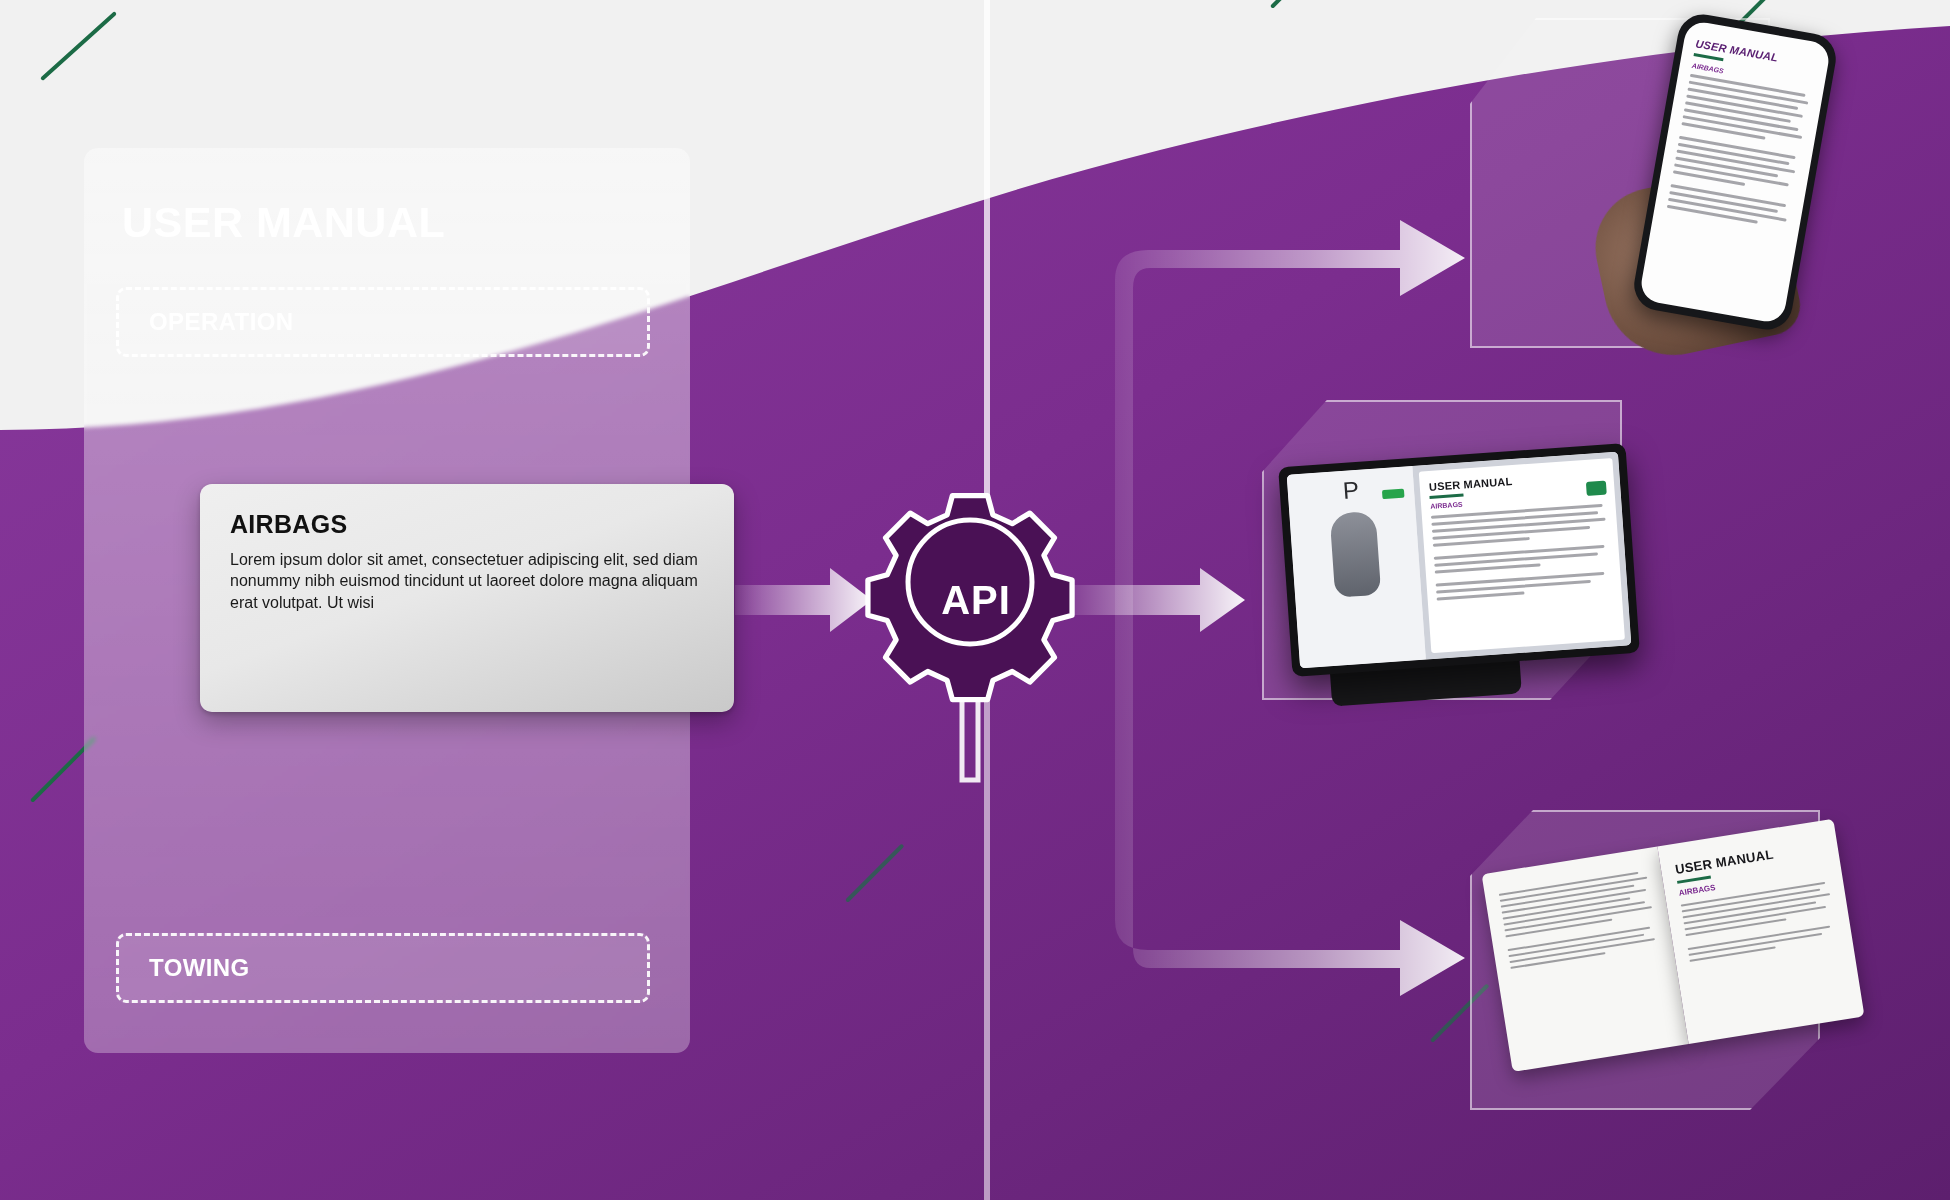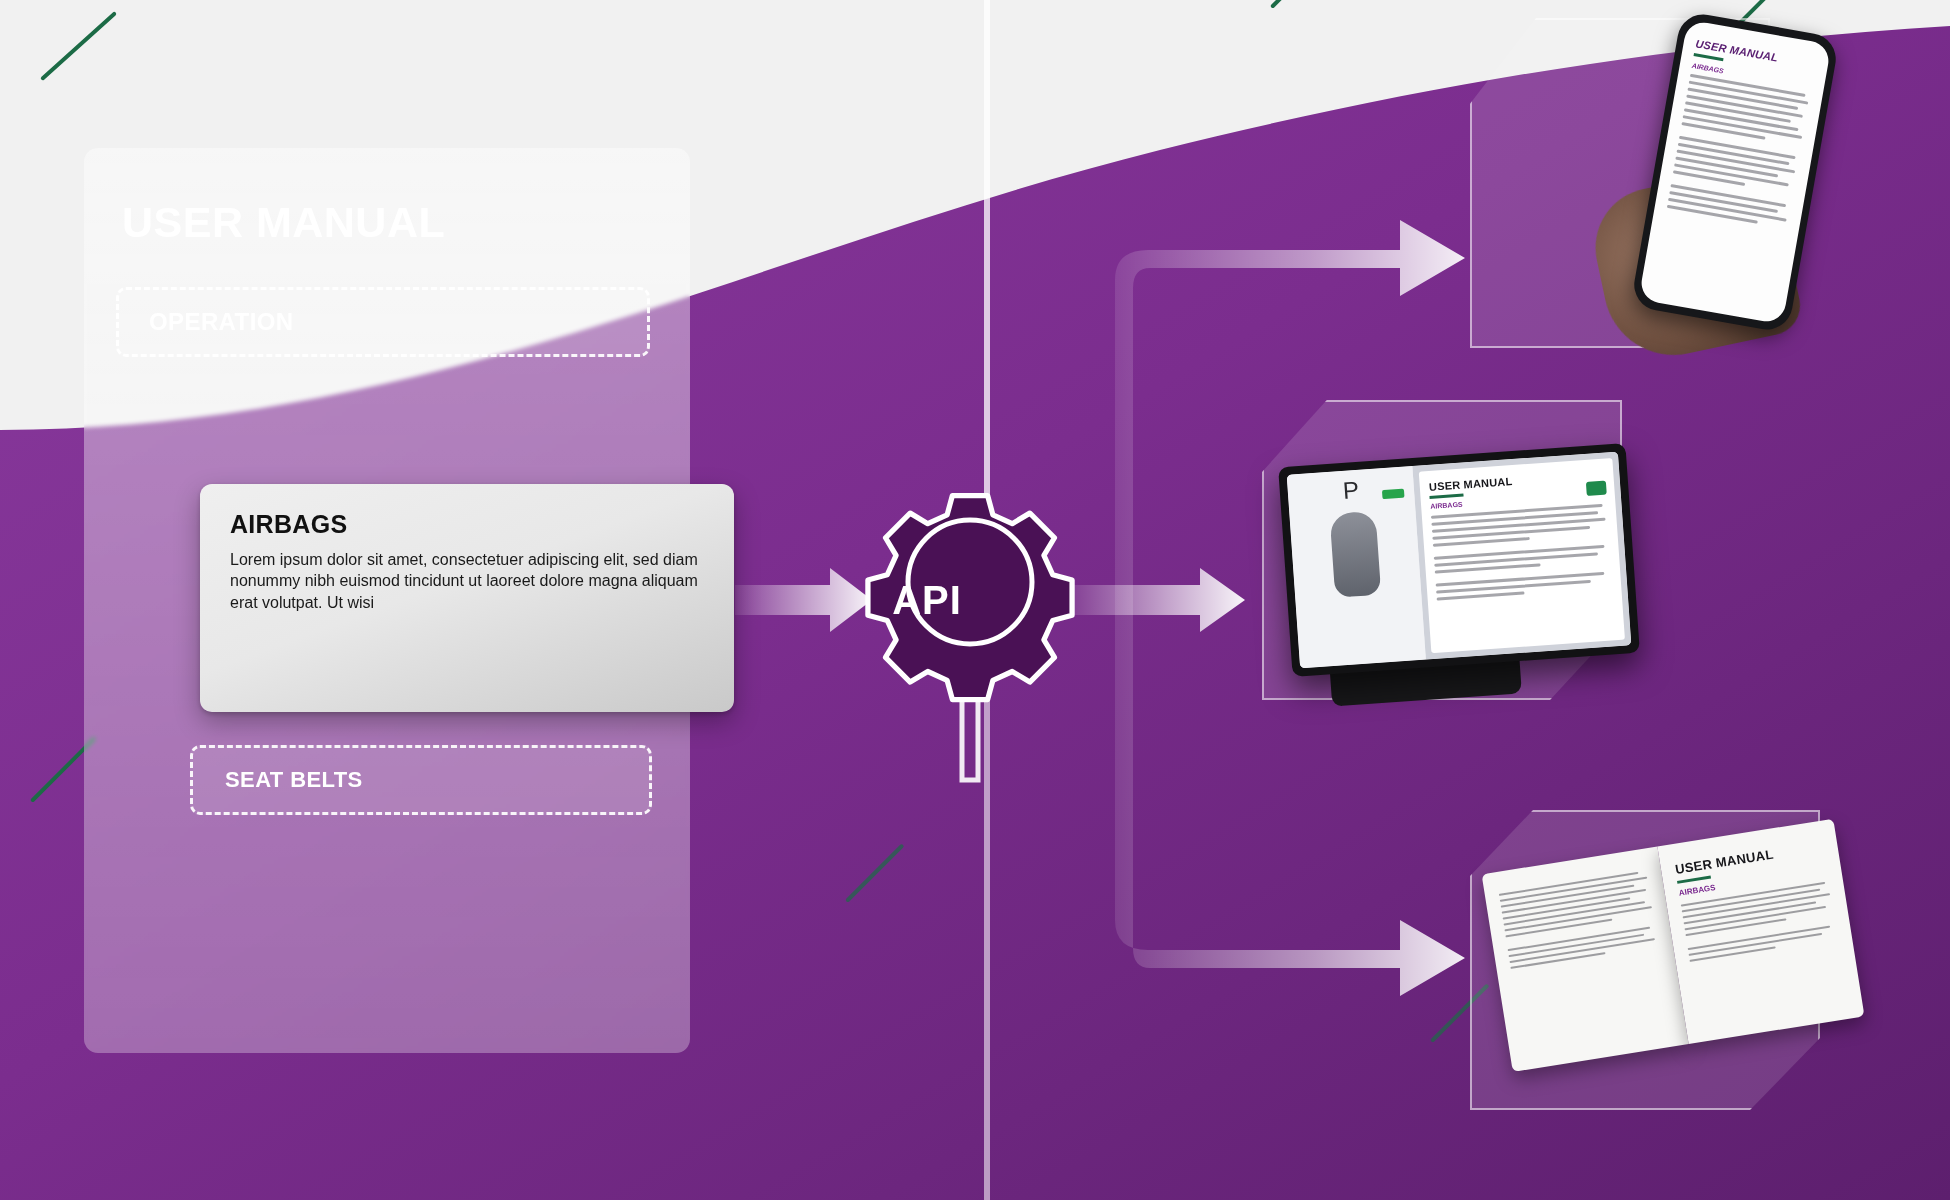--- a/index.html
+++ b/index.html
@@ -52,21 +52,21 @@
     border-radius:12px;
     box-shadow:0 10px 26px rgba(0,0,0,0.30), 0 2px 5px rgba(0,0,0,0.20);
     padding:26px 30px 0 30px;
   }
   .detail-title { font-size:25px; font-weight:bold; color:#111; letter-spacing:0.3px; }
   .detail-body {
     margin-top:10px; font-size:16px; line-height:1.33; color:#1a1a1a;
   }
 
   
-  .gear-wrap { position:absolute; left:827px; top:500px; width:200px; height:200px;text-decoration:underline; }
+  .gear-wrap { position:absolute; left:876px; top:500px; width:200px; height:200px;text-decoration:underline; }
   .gear-label {
     position:absolute; left:0; top:0; width:200px; height:200px;
     display:flex; align-items:center; justify-content:center;
     color:#fff; font-size:40px; font-weight:bold; letter-spacing:1px;
     pointer-events:none;
   }
 
   
   .hex {
     position:absolute;
@@ -226,25 +226,25 @@
 
   <div class="panel"></div>
 
   <div class="panel-title">USER MANUAL</div>
 
   <div class="nav-item nav-operation">
     <span>OPERATION</span>
   </div>
 
 
-  <div class="nav-item nav-seatbelts">
-    <span>SEAT BELTS</span>
-  </div>
-
-
+
+
+  <div class="nav-item nav-towing">
+    <span>TOWING</span>
+  </div>
 
   <div class="detail-card">
     <div class="detail-title">AIRBAGS</div>
     <div class="detail-body">Lorem ipsum dolor sit amet, consectetuer adipiscing elit, sed diam nonummy nibh euismod tincidunt ut laoreet dolore magna aliquam erat volutpat. Ut wisi</div>
   </div>
 
   <div class="gear-wrap">
     <div class="gear-label">API</div>
   </div>
 

